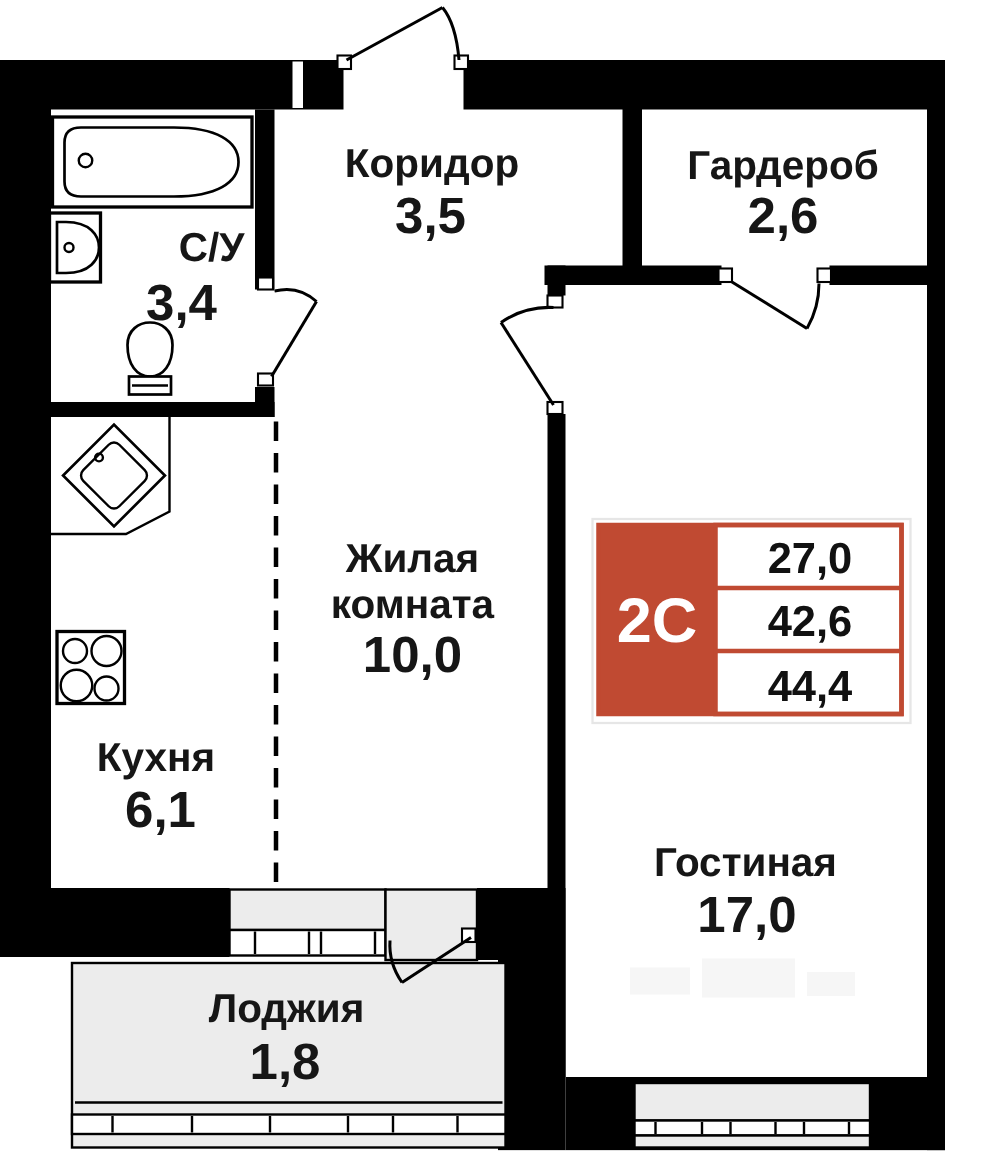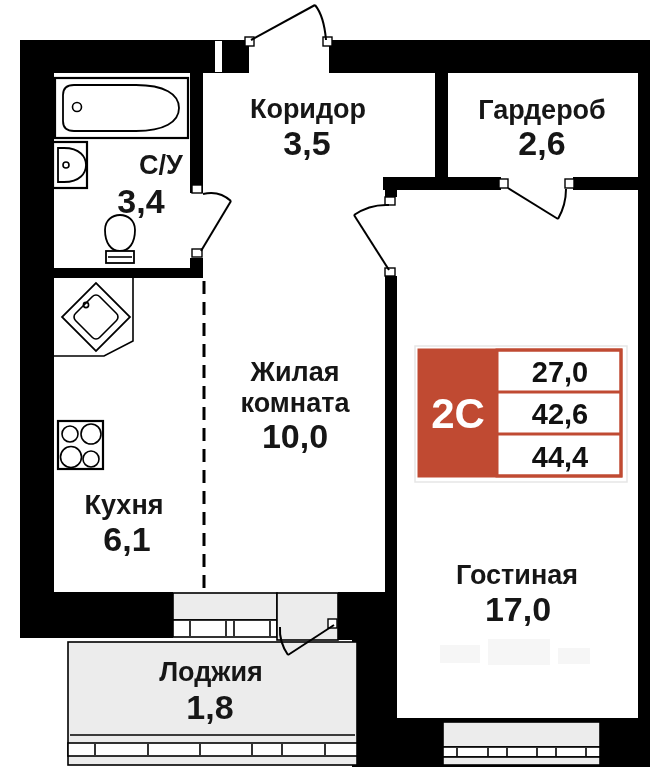--- a/index.html
+++ b/index.html
@@ -1,16 +1,16 @@
 <!DOCTYPE html>
 <html><head>
 <meta charset="utf-8">
 <style>
   html,body{margin:0;padding:0;background:#fff;}
-  .stage{position:relative;width:630px;height:767px;background:#fff;overflow:hidden;margin-left:20px;}
+  .stage{position:relative;width:630px;height:767px;background:#fff;overflow:hidden;}
   svg{display:block;}
   .wall{fill:#000;stroke:none;}
   .jamb{fill:#fff;stroke:#000;stroke-width:1.4;}
   .door{fill:none;stroke:#000;stroke-width:2;}
   .fix{fill:#fff;stroke:#000;stroke-width:1.8;}
   .fix2{fill:#fff;stroke:#000;stroke-width:2.2;}
   .thin{fill:none;stroke:#000;stroke-width:1.6;}
   .gray{fill:#ececec;stroke:#000;stroke-width:1.6;}
   .glass{fill:#fff;stroke:#000;stroke-width:1.6;}
   .lbl{font-family:"Liberation Sans",sans-serif;font-weight:700;font-size:27px;fill:#161616;text-anchor:middle;}

